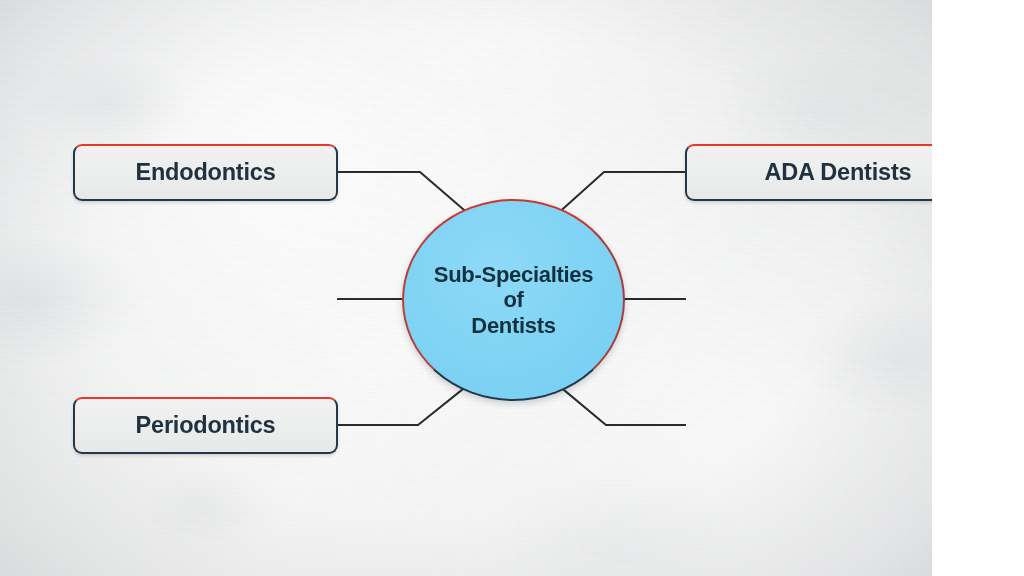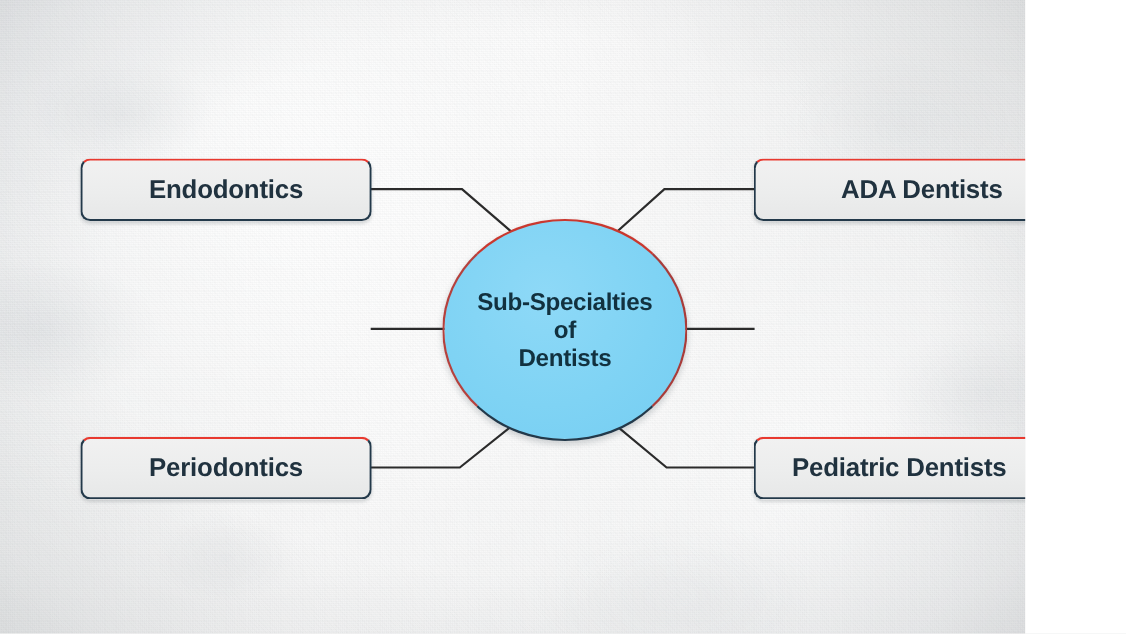--- a/index.html
+++ b/index.html
@@ -140,23 +140,20 @@
 
   <div class="node" style="left:73px; top:397px; width:265px; height:57px;">
     <span class="node-label">Periodontics</span>
   </div>
 
   <div class="node" style="left:685px; top:144px; width:265px; height:57px;padding-left:41px;">
     <span class="node-label">ADA Dentists</span>
   </div>
 
 
-  <div class="node" style="left:685px; top:397px; width:265px; height:57px;">
-    <span class="node-label">Pediatric Dentists</span>
-  </div>
 
   <div id="center-node" style="left:402px; top:199px; width:223px; height:202px;">
     <span id="center-label">Sub-Specialties
 of
 Dentists</span>
   </div>
 
 </div>
 
 </body></html>

